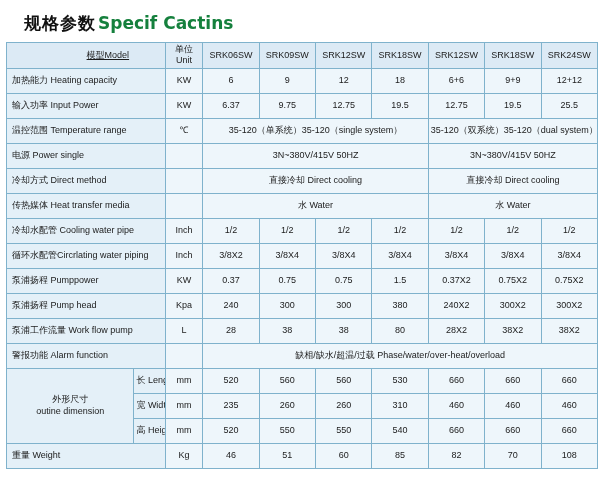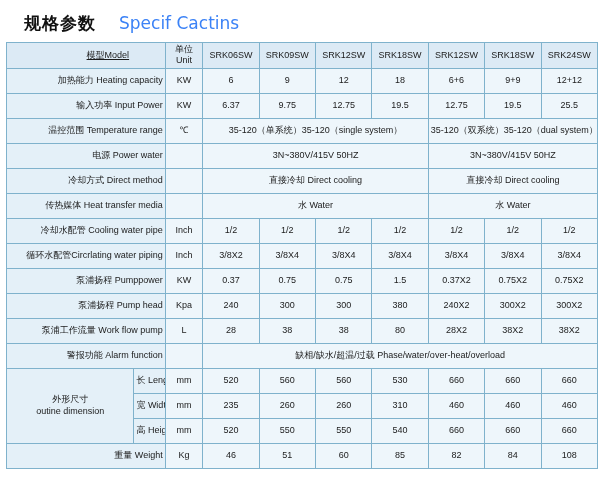--- a/index.html
+++ b/index.html
@@ -29,23 +29,23 @@
     box-sizing: border-box;
   }
   .title-cn {
     font-size: 17px;
     font-weight: bold;
     letter-spacing: 1px;
     color: #111;
   }
   .title-en {
     font-size: 17px;
-    font-weight: normal;
-    margin-left: 23px;
-    color: #3b82f6;
+    font-weight: bold;
+    margin-left: 2px;
+    color: #15803d;
     font-family: "DejaVu Sans", sans-serif;
   }
   table.spec {
     border-collapse: collapse;
     width: 592px;
     margin: 2px auto 0 auto;
     table-layout: fixed;
   }
   table.spec th, table.spec td {
     border: 1px solid #7fb2cc;
@@ -57,21 +57,21 @@
     background: #eef6fb;
     color: #1b1b1b;
     line-height: 1.25;
     overflow: hidden;
     white-space: nowrap;
   }
   table.spec td.label {
     background: #e4f0f8;
     font-size: 9px;
     padding-left: 5px;
-    text-align: right;
+    text-align: left;
     margin-top: 23px;
   }
   table.spec td.label-center {
     background: #e4f0f8;
     font-size: 9px;
     text-align: center;
   }
   table.spec th {
     background: #dceaf5;
     font-weight: normal;
@@ -163,21 +163,21 @@
       </tr>
 
       <tr>
         <td class="label" colspan="2">温控范围  Temperature range</td>
         <td class="unit-cell">℃</td>
         <td colspan="4">35-120（单系统）35-120（single system）</td>
         <td colspan="3">35-120（双系统）35-120（dual system）</td>
       </tr>
 
       <tr>
-        <td class="label" colspan="2">电源 Power water</td>
+        <td class="label" colspan="2">电源 Power single</td>
         <td class="unit-cell"></td>
         <td colspan="4">3N~380V/415V 50HZ</td>
         <td colspan="3">3N~380V/415V 50HZ</td>
       </tr>
 
       <tr>
         <td class="label" colspan="2">冷却方式 Direct method</td>
         <td class="unit-cell"></td>
         <td colspan="4">直接冷却 Direct cooling</td>
         <td colspan="3">直接冷却 Direct cooling</td>
@@ -297,19 +297,19 @@
       </tr>
 
       <tr>
         <td class="label" colspan="2">重量 Weight</td>
         <td class="unit-cell">Kg</td>
         <td>46</td>
         <td>51</td>
         <td>60</td>
         <td>85</td>
         <td>82</td>
-        <td>84</td>
+        <td>70</td>
         <td>108</td>
       </tr>
     </tbody>
   </table>
 
 </div>
 
 </body></html>

